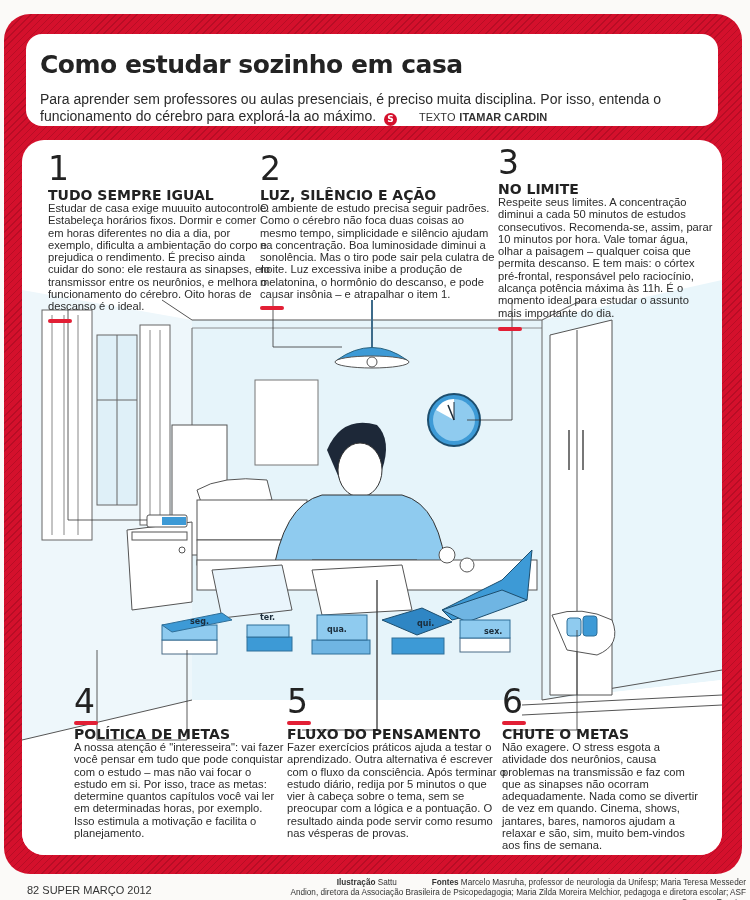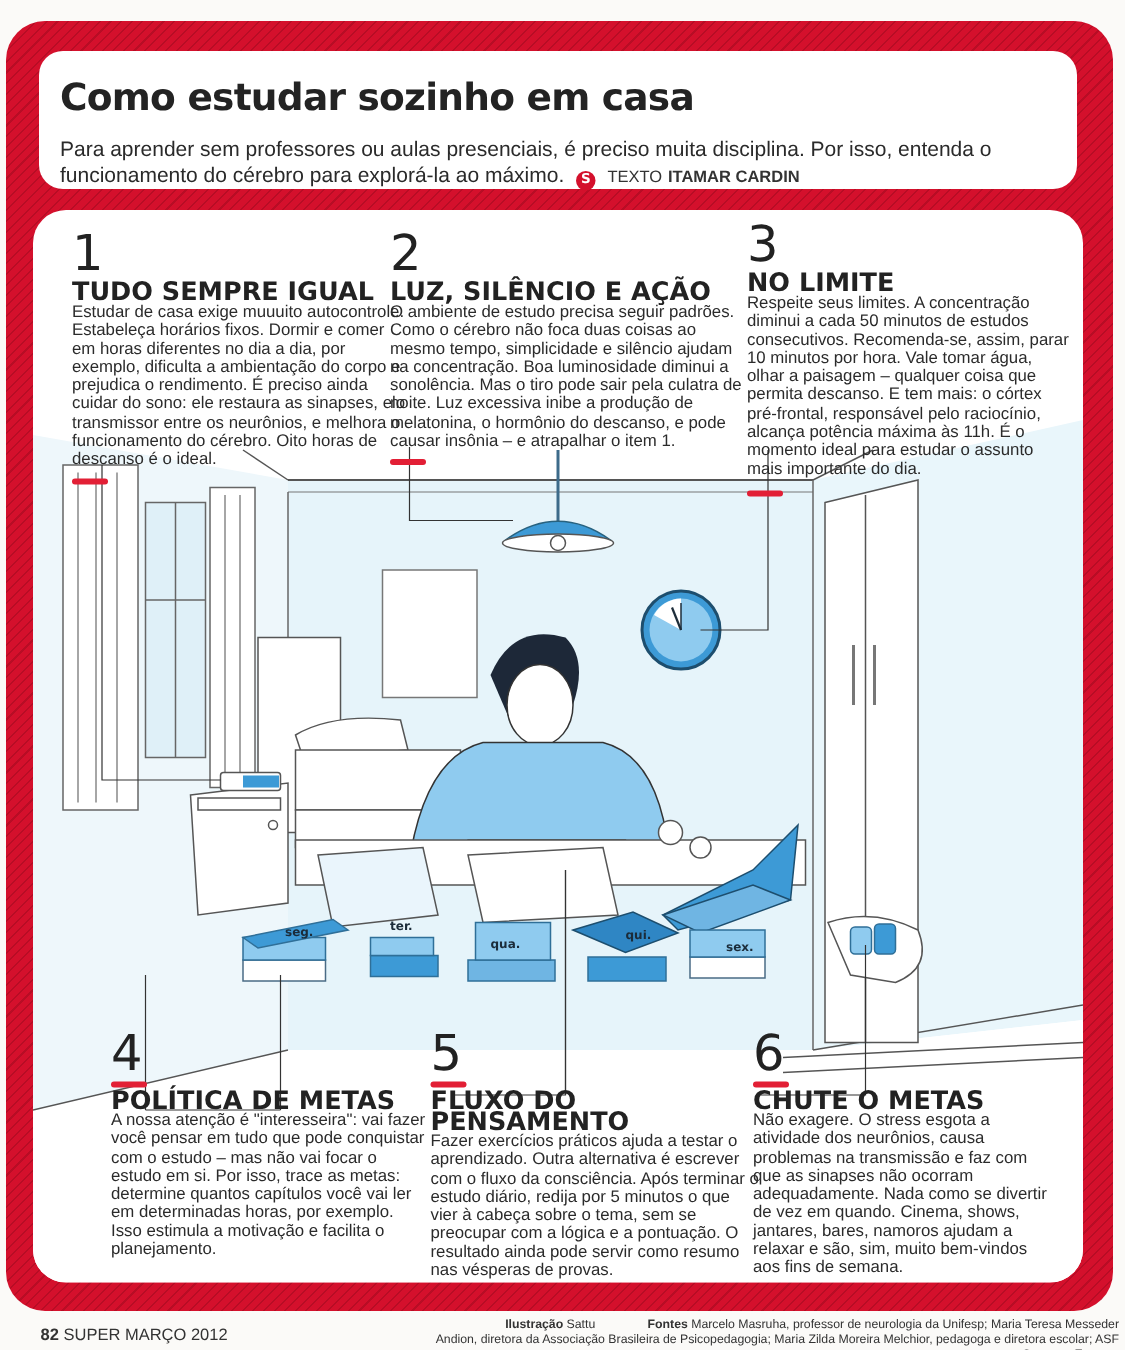--- a/index.html
+++ b/index.html
@@ -23,42 +23,42 @@
   .subtitle {
     position: absolute; left: 40px; top: 91px; width: 660px;
     font-family: "Liberation Sans", sans-serif; font-size: 14px; line-height: 17px; color: #2a2a2a;
   }
   .s-badge {
     display: inline-block; width: 13px; height: 13px; border-radius: 50%;
     background: #d4102c; color: #fff; font-size: 9px; font-weight: bold;
     text-align: center; line-height: 13px; vertical-align: -1px; margin-left: 4px;
     font-family: "DejaVu Sans", sans-serif;
   }
-  .texto-label { font-size: 11px; color: #333; margin-left: 4px; }
+  .texto-label { font-size: 11px; color: #333; margin-left: 18px; }
   .texto-author { font-size: 11px; font-weight: bold; color: #333; }
 
   .main-box {
     position: absolute; left: 22px; top: 140px; width: 700px; height: 715px;
     background: #fff; border-radius: 22px; overflow: hidden;
   }
 
   
   .illus { position: absolute; left: 0; top: 0; width: 700px; height: 715px; }
 
   .tip { position: absolute; font-family: "Liberation Sans", sans-serif; color: #2b2b2b; }
   .tip .num { font-family: "DejaVu Sans", sans-serif; font-size: 33px; line-height: 34px; color: #222; }
-  .tip .head { font-family: "DejaVu Sans", sans-serif; font-weight: bold; font-size: 17px; line-height: 14px; color: #222; margin-top: 2px; }
+  .tip .head { font-family: "DejaVu Sans", sans-serif; font-weight: bold; font-size: 14px; line-height: 14px; color: #222; margin-top: 2px; }
   .tip .body { font-size: 11.2px; line-height: 12.3px; margin-top: 0px; }
   .redbar { display: block; width: 24px; height: 4px; background: #e21f35; border-radius: 2px; }
 
   .footer-left {
     position: absolute; left: 27px; top: 884px;
     font-family: "Liberation Sans", sans-serif; font-size: 11px; color: #333;
   }
-  .footer-left b { font-weight: bold; }
+  .footer-left b { font-weight: normal; }
   .footer-right {
     position: absolute; left: 280px; top: 878px; width: 466px; text-align: right;
     font-family: "Liberation Sans", sans-serif; font-size: 8.2px; line-height: 10px; color: #333;
   }
   .footer-right b { font-weight: bold; margin-left: 28px; }
   .book-label { font-family: "DejaVu Sans", sans-serif; font-size: 8px; font-weight: bold; fill: #1b2c3a; }
 </style>
 </head>
 <body>
 

